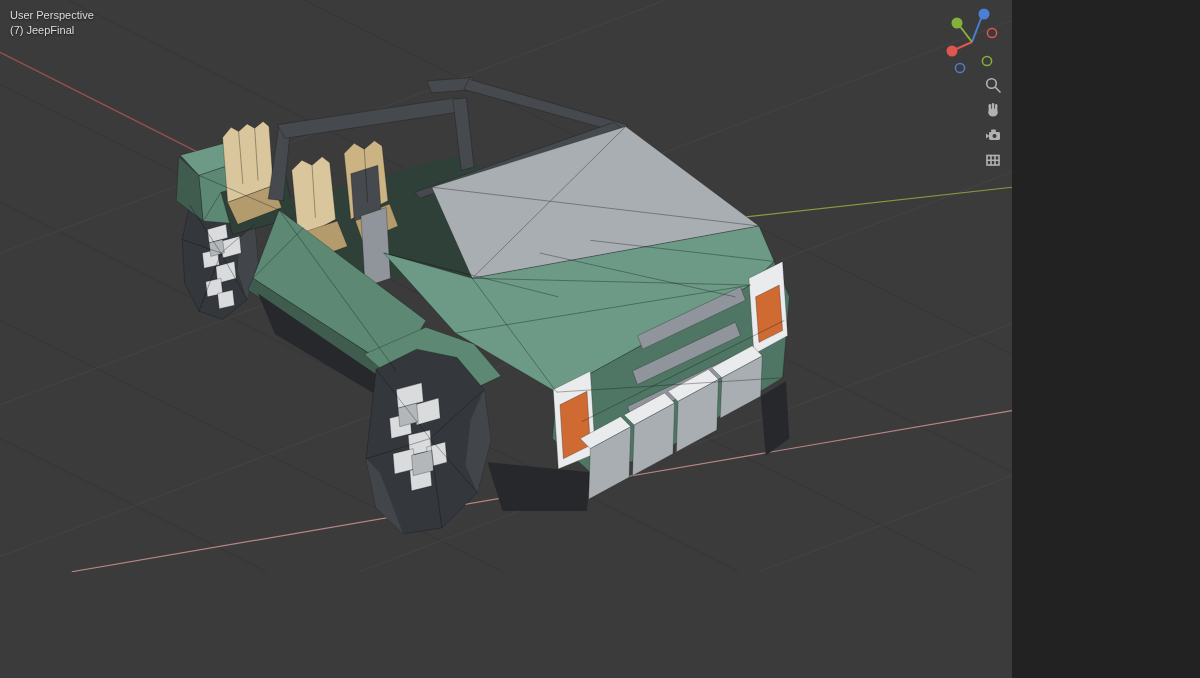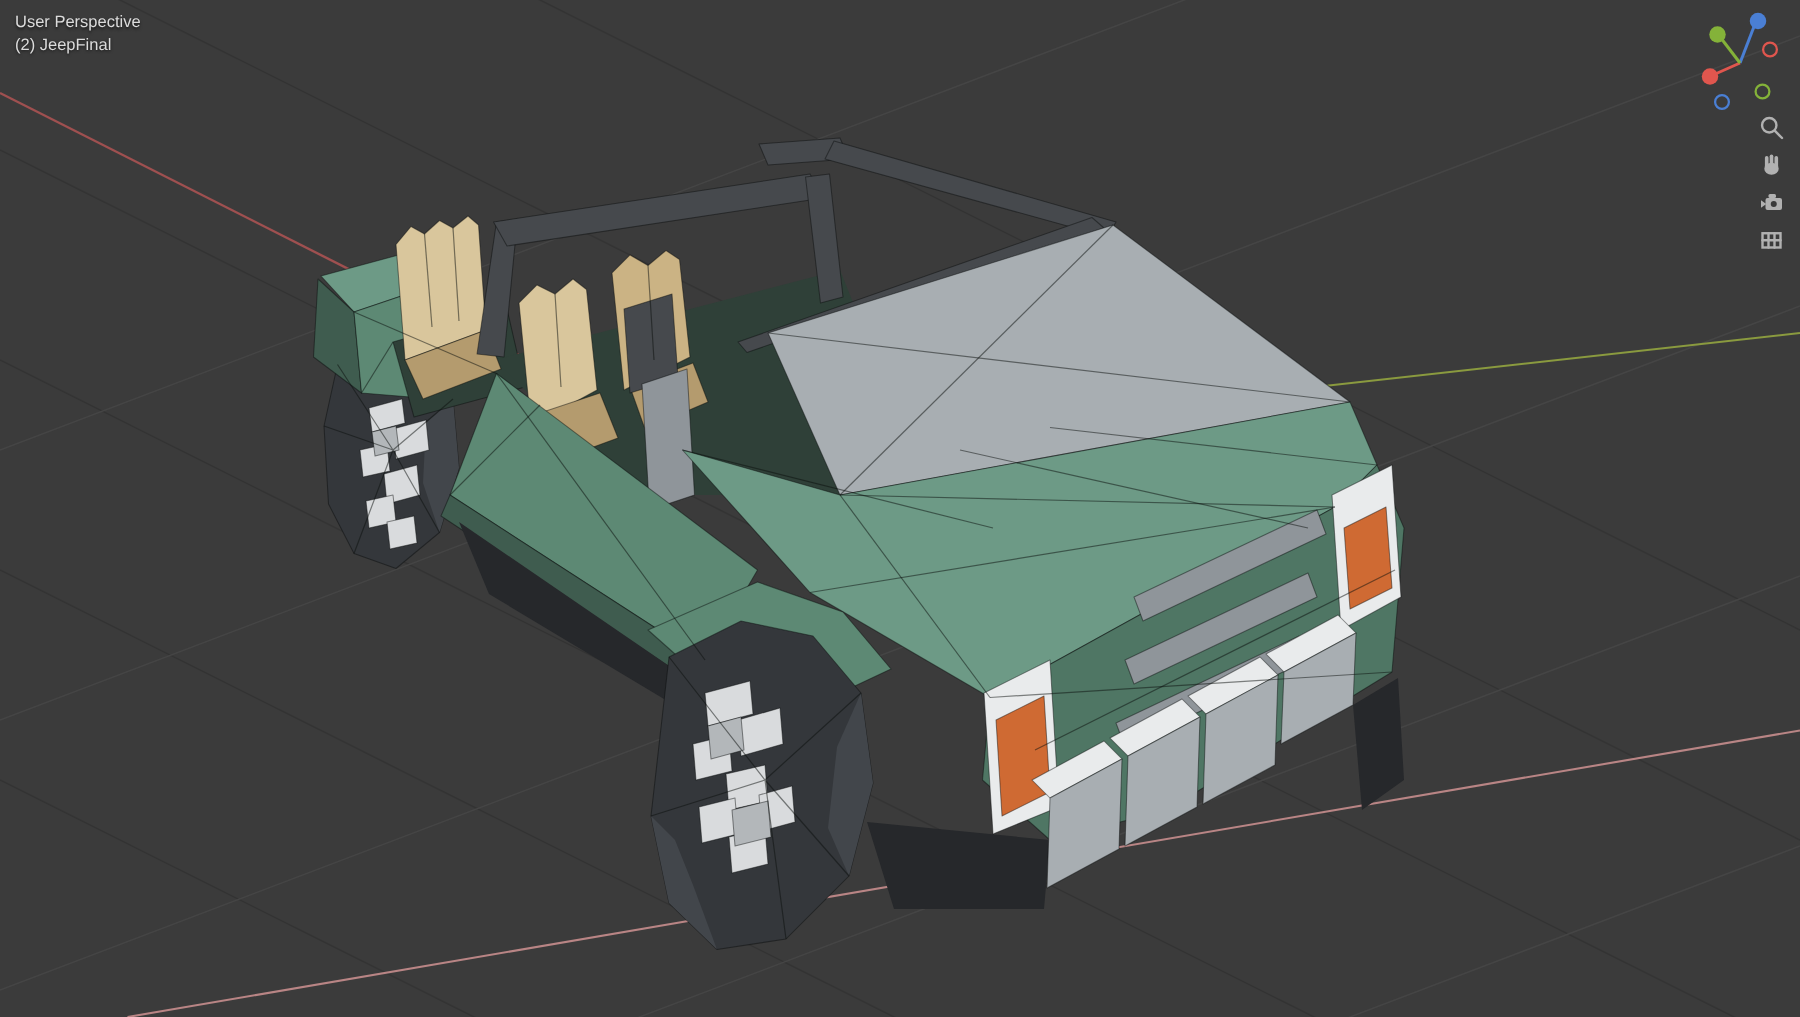--- a/index.html
+++ b/index.html
@@ -1,17 +1,17 @@
 <!DOCTYPE html>
 <html style="--background: #3b3b3b; --grid-line: #454545; --grid-line-dark: #343434; --axis-x: #9f5050; --axis-x-secondary: #b98585; --axis-y: #8a9a3f; --overlay-text: #dcdcdc; --body-green-light: #6d9a86; --body-green: #5d8974; --body-green-mid: #4f7664; --body-green-dark: #3f5c4f; --interior-dark: #2f4038; --seat-tan: #d9c69c; --seat-tan-mid: #cbb384; --seat-tan-dark: #b49b6e; --metal-gray-light: #a8aeb2; --metal-gray: #8f959a; --metal-gray-dark: #5a5f63; --frame-dark: #46494d; --tire-dark: #34373b; --tire-mid: #42464b; --hub-white: #d9dbdd; --hub-gray: #b3b7ba; --headlight-white: #e9ebec; --signal-orange: #cf6a33; --underbody: #26282b; --gizmo-x: #e0564e; --gizmo-y: #84b239; --gizmo-z: #4a7fd4; --icon-gray: #c6c6c6;"><head>
 <meta charset="utf-8">
 <style>
   html,body{margin:0;padding:0;background:#222;}
   .viewport{
-    position:relative;width:1200px;height:678px;overflow:hidden;
+    position:relative;width:1012px;height:678px;overflow:hidden;
     background:var(--background,#3b3b3b);
     font-family:"Liberation Sans", sans-serif;
   }
   .scene{position:absolute;inset:0;display:block;}
 
   
   .overlay-text{
     position:absolute;left:10px;top:8px;z-index:5;
     color:var(--overlay-text,#ddd);font-size:11px;line-height:15px;
     text-shadow:0 1px 2px rgba(0,0,0,.6);
@@ -55,21 +55,21 @@
   .axisY{stroke:var(--axis-y);stroke-width:1.4;}
   .wire{stroke:rgba(12,16,14,.5);stroke-width:.8;fill:none;}
 </style>
 </head>
 <body>
 
 <div class="viewport">
 
   <div class="overlay-text">
     <div>User Perspective</div>
-    <div>(2) JeepFinal</div>
+    <div>(7) JeepFinal</div>
   </div>
 
   <svg class="gizmo" viewBox="0 0 64 68">
     <g>
       <line x1="32" y1="36" x2="42" y2="10" stroke="var(--gizmo-z)" stroke-width="2"></line>
       <line x1="32" y1="36" x2="14" y2="44" stroke="var(--gizmo-x)" stroke-width="2"></line>
       <line x1="32" y1="36" x2="19" y2="19" stroke="var(--gizmo-y)" stroke-width="2"></line>
       <circle cx="44" cy="8" r="5.5" fill="var(--gizmo-z)"></circle>
       <circle cx="12" cy="45" r="5.5" fill="var(--gizmo-x)"></circle>
       <circle cx="17" cy="17" r="5.5" fill="var(--gizmo-y)"></circle>

